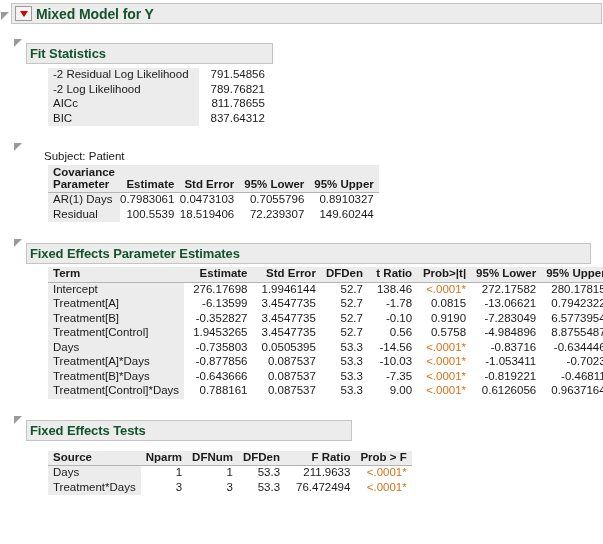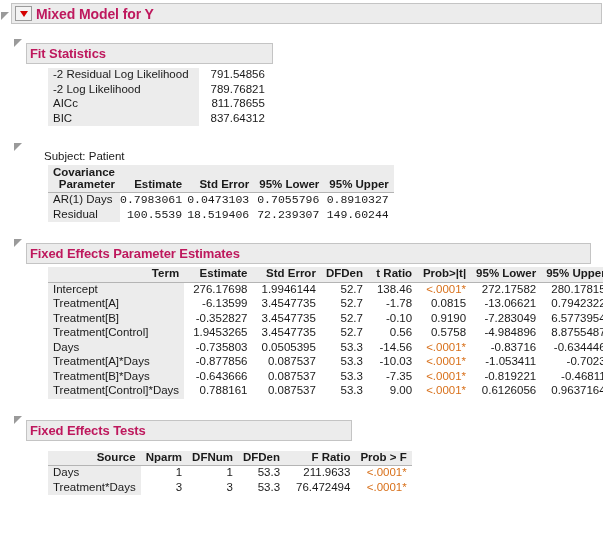--- a/index.html
+++ b/index.html
@@ -41,21 +41,21 @@
     background: #ececec;
     border: 1px solid #c4c4c4;
     box-sizing: border-box;
     height: 21px;
     padding: 0 4px 0 3px;
   }
   .titlebar.lvl0 { margin: 3px 1px 0 11px; }
   .titlebar-text {
     font-weight: bold;
     font-size: 14px;
-    color: #be185d;
+    color: #14532d;
     letter-spacing: -0.1px;
     white-space: nowrap;
   }
   .titlebar.lvl1 .titlebar-text { font-size: 13px; }
 
   .redbox {
     width: 15px;
     height: 13px;
     border: 1px solid #9b9b9b;
     background: #f3f3f3;
@@ -90,38 +90,38 @@
     padding: 1px 5px 2px 5px;
     white-space: nowrap;
     font-weight: normal;
     vertical-align: bottom;
   }
   table.jmp th {
     font-weight: bold;
     text-align: right;
     background: #ececec;
   }
-  table.jmp th.lbl { text-align: right; }
+  table.jmp th.lbl { text-align: left; }
   table.jmp td.num { text-align: right; }
   table.jmp td.lbl {
     text-align: left;
     background: #ececec;
   }
   .sig { color: #d8701a; }
 
   
   .fitstats { margin: 4px 0 0 22px; }
   .fitstats td.lbl { padding-right: 10px; }
   .fitstats td.num { padding-left: 12px; }
 
   
   .covtbl { margin: 3px 0 0 22px; }
   .covtbl th { border-bottom: 1px solid #b4b4b4; padding-bottom: 1px; }
   .covtbl th.lbl { line-height: 1.05; }
-  .covtbl td.num { padding-left: 0; font-family: Liberation Mono, monospace; }
+  .covtbl td.num { padding-left: 0; }
 
   .subject {
     margin: 3px 0 0 18px;
     font-size: 11.5px;
   }
 
   
   .fetbl { margin: 3px 0 0 22px; }
   .fetbl th { border-bottom: 1px solid #b4b4b4; }
   .fetbl td.num, .fetbl th { padding-left: 9px; }

